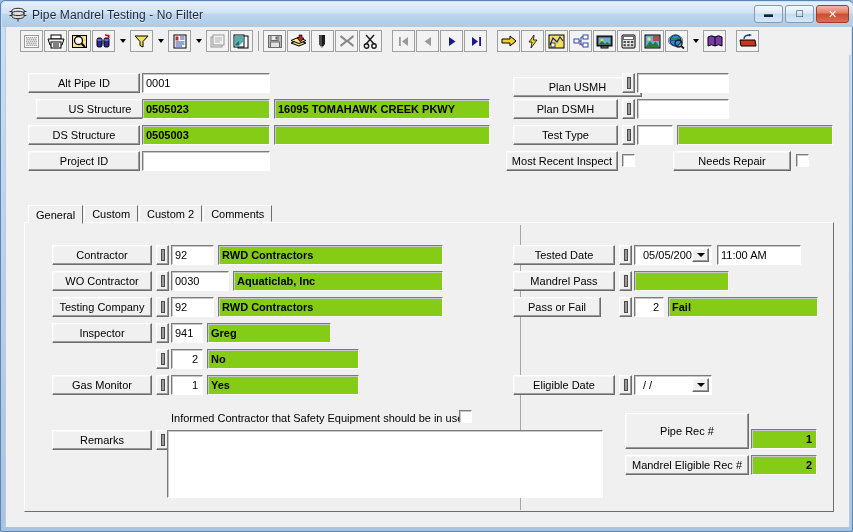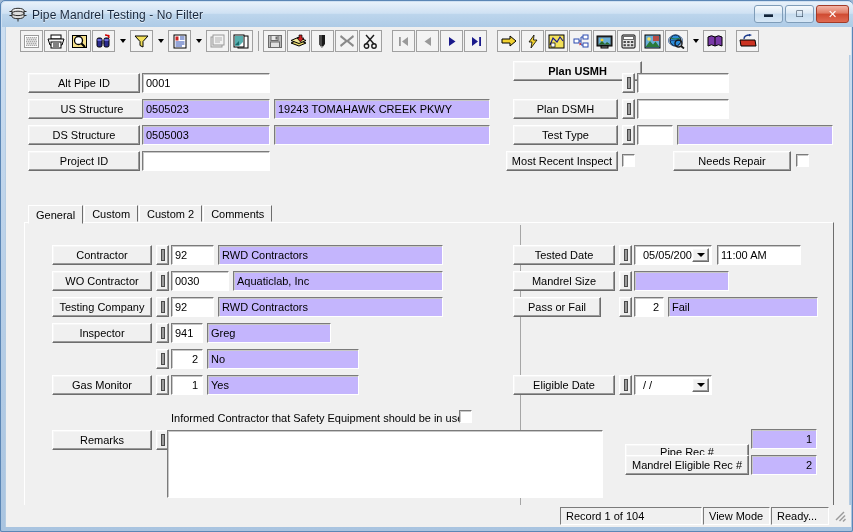--- a/index.html
+++ b/index.html
@@ -98,21 +98,21 @@
     position:absolute;box-sizing:border-box;
     background:#ffffff;
     border:1px solid;
     border-color:#7b7b7b #ffffff #ffffff #7b7b7b;
     box-shadow:inset 1px 1px 0 #c8c8c8;
     font-size:11px;color:#000;
     display:flex;align-items:center;
     padding-left:3px;
     white-space:nowrap;overflow:hidden;
   }
-  .field.ro{background:#c4b5fd;}
+  .field.ro{background:#84cc16;font-weight:bold;}
   .field.right{justify-content:flex-end;padding-right:4px;padding-left:0;}
   .picker{
     position:absolute;box-sizing:border-box;
     width:13px;
     background:#f0f0f0;
     border:1px solid;
     border-color:#ffffff #6d6d6d #6d6d6d #ffffff;
     box-shadow:inset -1px -1px 0 #9a9a9a, inset 1px 1px 0 #f6f6f6;
     display:flex;align-items:center;justify-content:center;
   }
@@ -513,48 +513,48 @@
       </div>
     </div>
 
     <div class="lblbtn" style="left:22px;top:46px;width:112px;height:20px;">
       <span>Alt Pipe ID</span>
     </div>
     <div class="field" style="left:136px;top:46px;width:128px;height:20px;">
       <span>0001</span>
     </div>
 
-    <div class="lblbtn" style="left:22px;top:72px;width:128px;height:20px;">
+    <div class="lblbtn" style="left:30px;top:72px;width:128px;height:20px;">
       <span>US Structure</span>
     </div>
     <div class="field ro" style="left:136px;top:72px;width:128px;height:20px;">
       <span>0505023</span>
     </div>
     <div class="field ro" style="left:268px;top:72px;width:216px;height:20px;">
-      <span>19243    TOMAHAWK CREEK PKWY</span>
+      <span>16095    TOMAHAWK CREEK PKWY</span>
     </div>
 
     <div class="lblbtn" style="left:22px;top:98px;width:112px;height:20px;">
       <span>DS Structure</span>
     </div>
     <div class="field ro" style="left:136px;top:98px;width:128px;height:20px;">
       <span>0505003</span>
     </div>
     <div class="field ro" style="left:268px;top:98px;width:216px;height:20px;">
       <span></span>
     </div>
 
     <div class="lblbtn" style="left:22px;top:124px;width:112px;height:20px;">
       <span>Project ID</span>
     </div>
     <div class="field" style="left:136px;top:124px;width:128px;height:20px;">
       <span></span>
     </div>
 
-    <div class="lblbtn" style="left:507px;top:34px;width:129px;height:20px;font-weight:bold;">
+    <div class="lblbtn" style="left:507px;top:50px;width:129px;height:20px;">
       <span>Plan USMH</span>
     </div>
     <div class="picker" style="left:616px;top:46px;height:20px;">
         <i></i>
       </div>
     <div class="field" style="left:631px;top:46px;width:92px;height:20px;">
       <span></span>
     </div>
 
     <div class="lblbtn" style="left:507px;top:72px;width:105px;height:20px;">
@@ -706,21 +706,21 @@
       <span>05/05/2008</span>
       <span class="cbtn">
           <span class="arr"></span>
         </span>
     </div>
     <div class="field" style="left:711px;top:218px;width:84px;height:20px;">
       <span>11:00 AM</span>
     </div>
 
     <div class="lblbtn" style="left:507px;top:244px;width:102px;height:20px;">
-      <span>Mandrel Size</span>
+      <span>Mandrel Pass</span>
     </div>
     <div class="picker" style="left:613px;top:244px;height:20px;">
         <i></i>
       </div>
     <div class="field ro" style="left:628px;top:244px;width:95px;height:20px;">
       <span></span>
     </div>
 
     <div class="lblbtn" style="left:507px;top:270px;width:88px;height:20px;">
       <span>Pass or Fail</span>
@@ -741,49 +741,29 @@
     <div class="picker" style="left:613px;top:348px;height:20px;">
         <i></i>
       </div>
     <div class="combo" style="left:628px;top:348px;width:78px;height:20px;">
       <span>/  /</span>
       <span class="cbtn">
           <span class="arr"></span>
         </span>
     </div>
 
-    <div class="lblbtn" style="left:619px;top:417px;width:124px;height:15px;">
+    <div class="lblbtn" style="left:619px;top:386px;width:124px;height:36px;">
       <span>Pipe Rec #</span>
     </div>
     <div class="field ro right" style="left:745px;top:402px;width:66px;height:20px;">
       <span>1</span>
     </div>
 
     <div class="lblbtn" style="left:619px;top:428px;width:124px;height:20px;">
       <span>Mandrel Eligible Rec #</span>
     </div>
     <div class="field ro right" style="left:745px;top:428px;width:66px;height:20px;">
       <span>2</span>
     </div>
 
-    <div id="statusbar">
-      <div class="spanel" style="width:142px;">
-        <span>Record 1 of 104</span>
-      </div>
-      <div class="spanel" style="width:67px;">
-        <span>View Mode</span>
-      </div>
-      <div class="spanel" style="width:58px;">
-        <span>Ready...</span>
-      </div>
-      <div id="grip">
-        <svg width="14" height="14" viewBox="0 0 14 14">
-          <g stroke="#9a9a9a" stroke-width="1.4">
-            <line x1="11" y1="3" x2="3" y2="11"></line>
-            <line x1="12" y1="6.5" x2="6.5" y2="12"></line>
-            <line x1="12.5" y1="10" x2="10" y2="12.5"></line>
-          </g>
-        </svg>
-      </div>
-    </div>
 
   </div>
 </div>
 
 </body></html>

